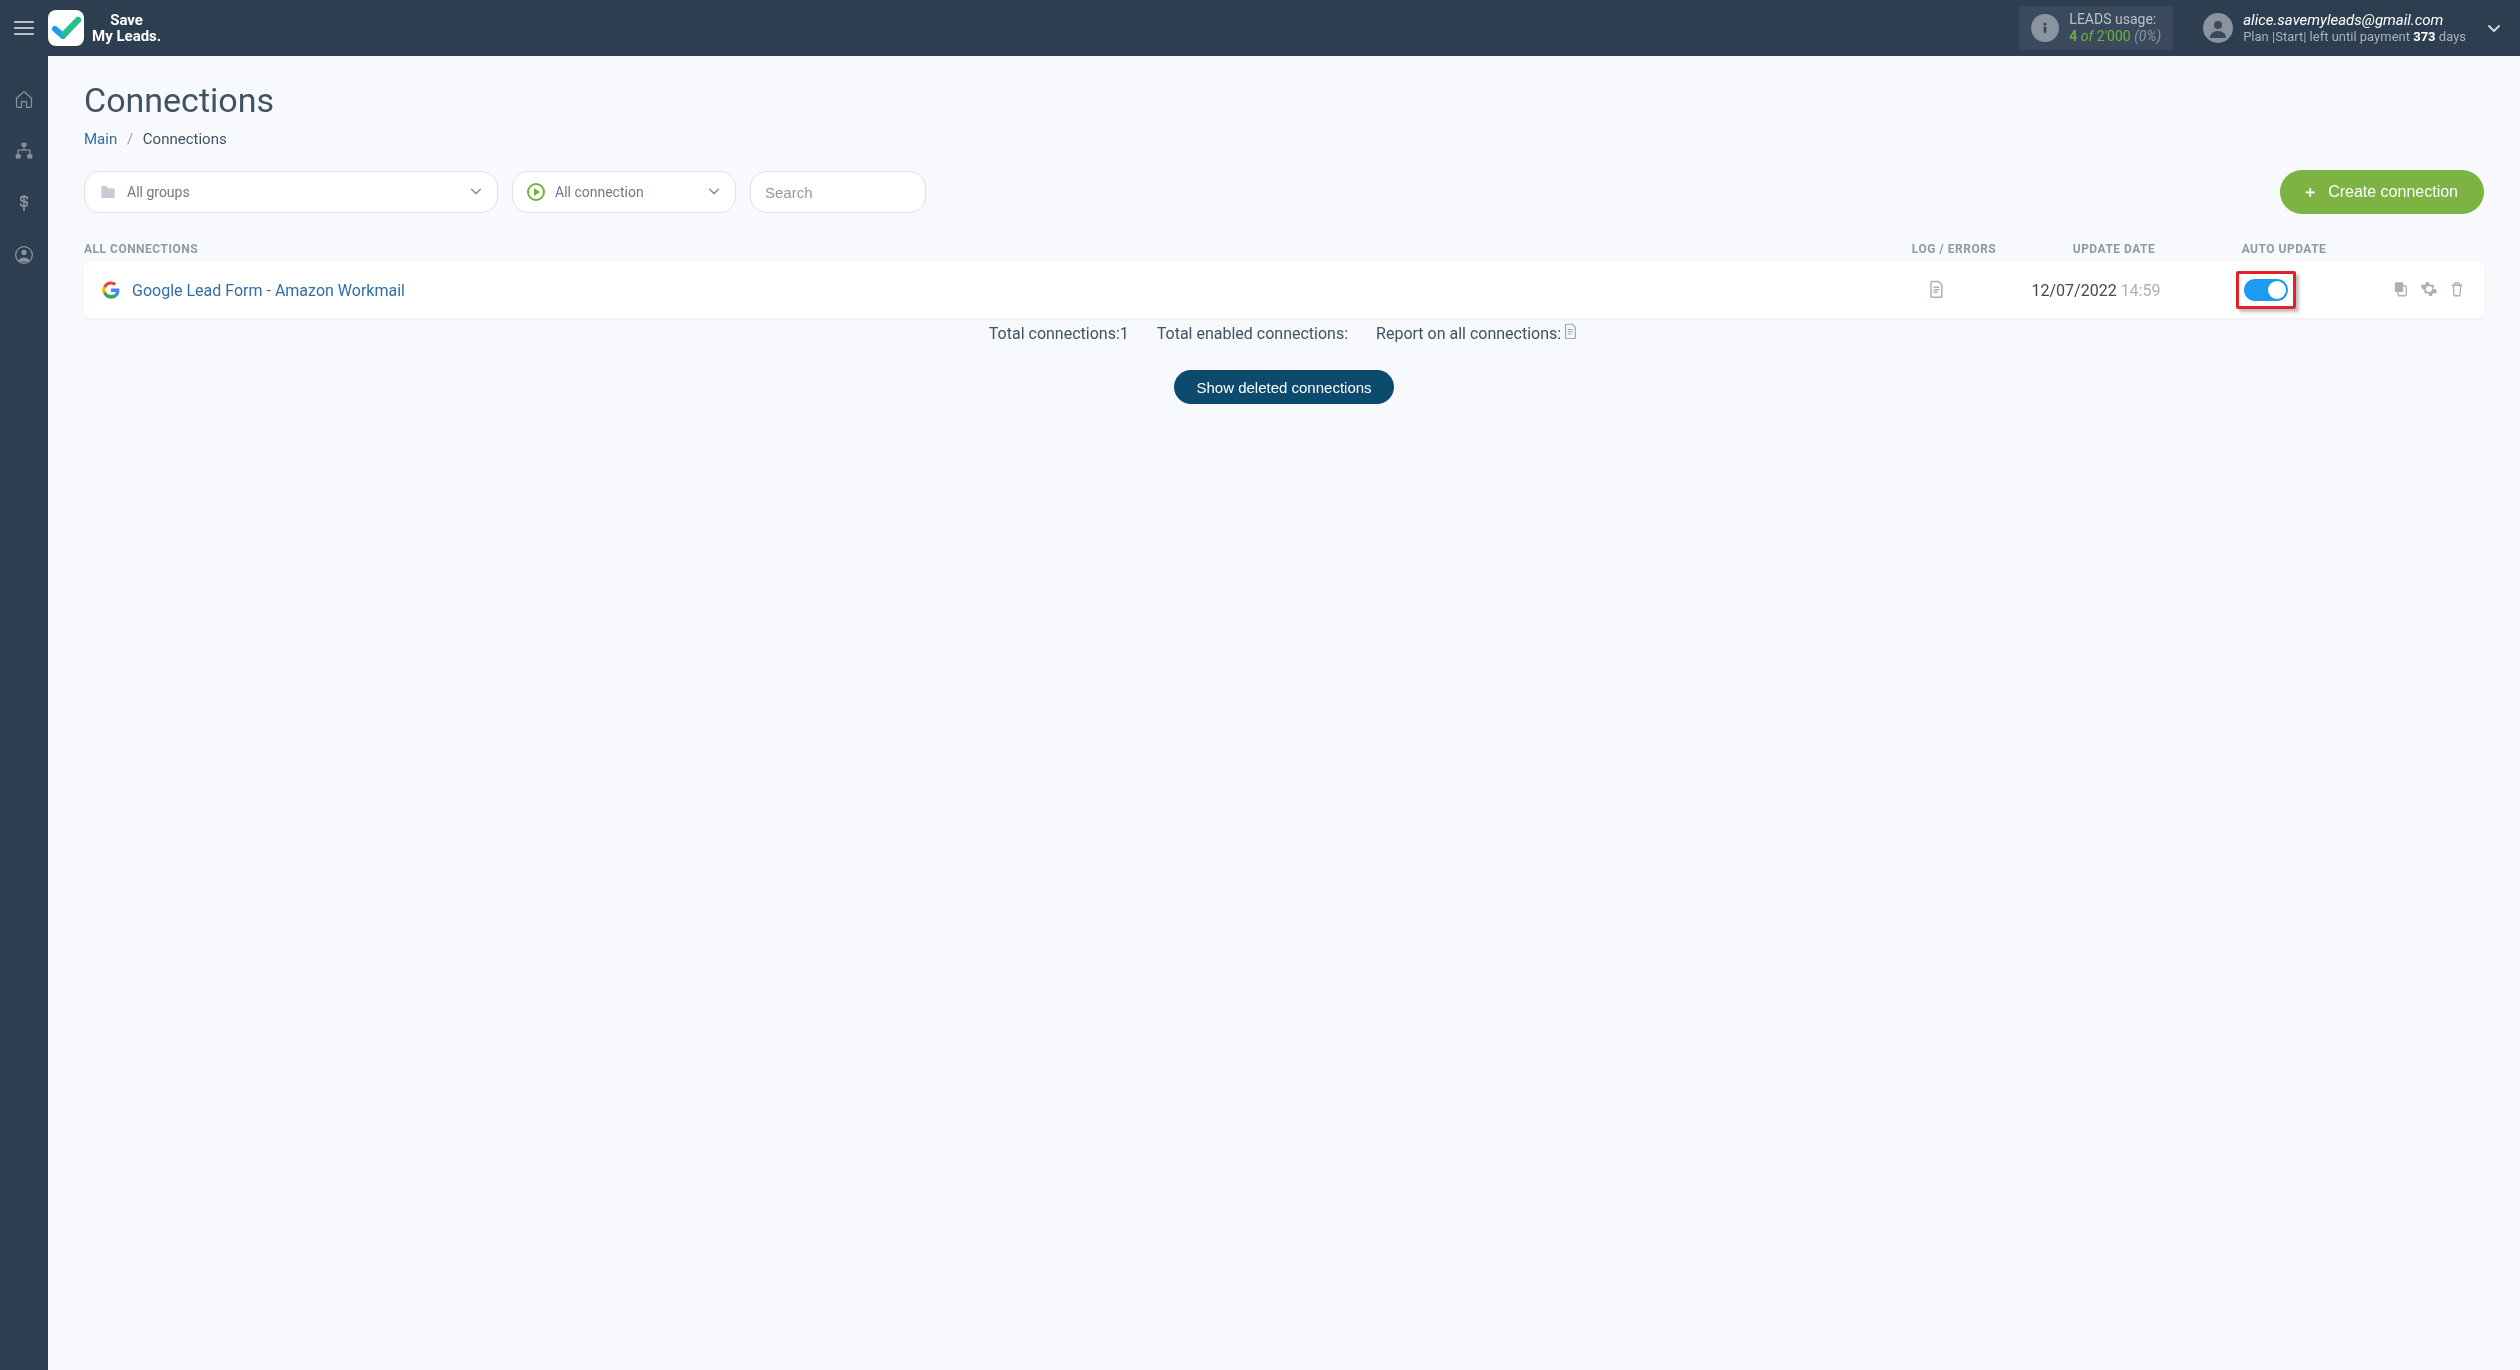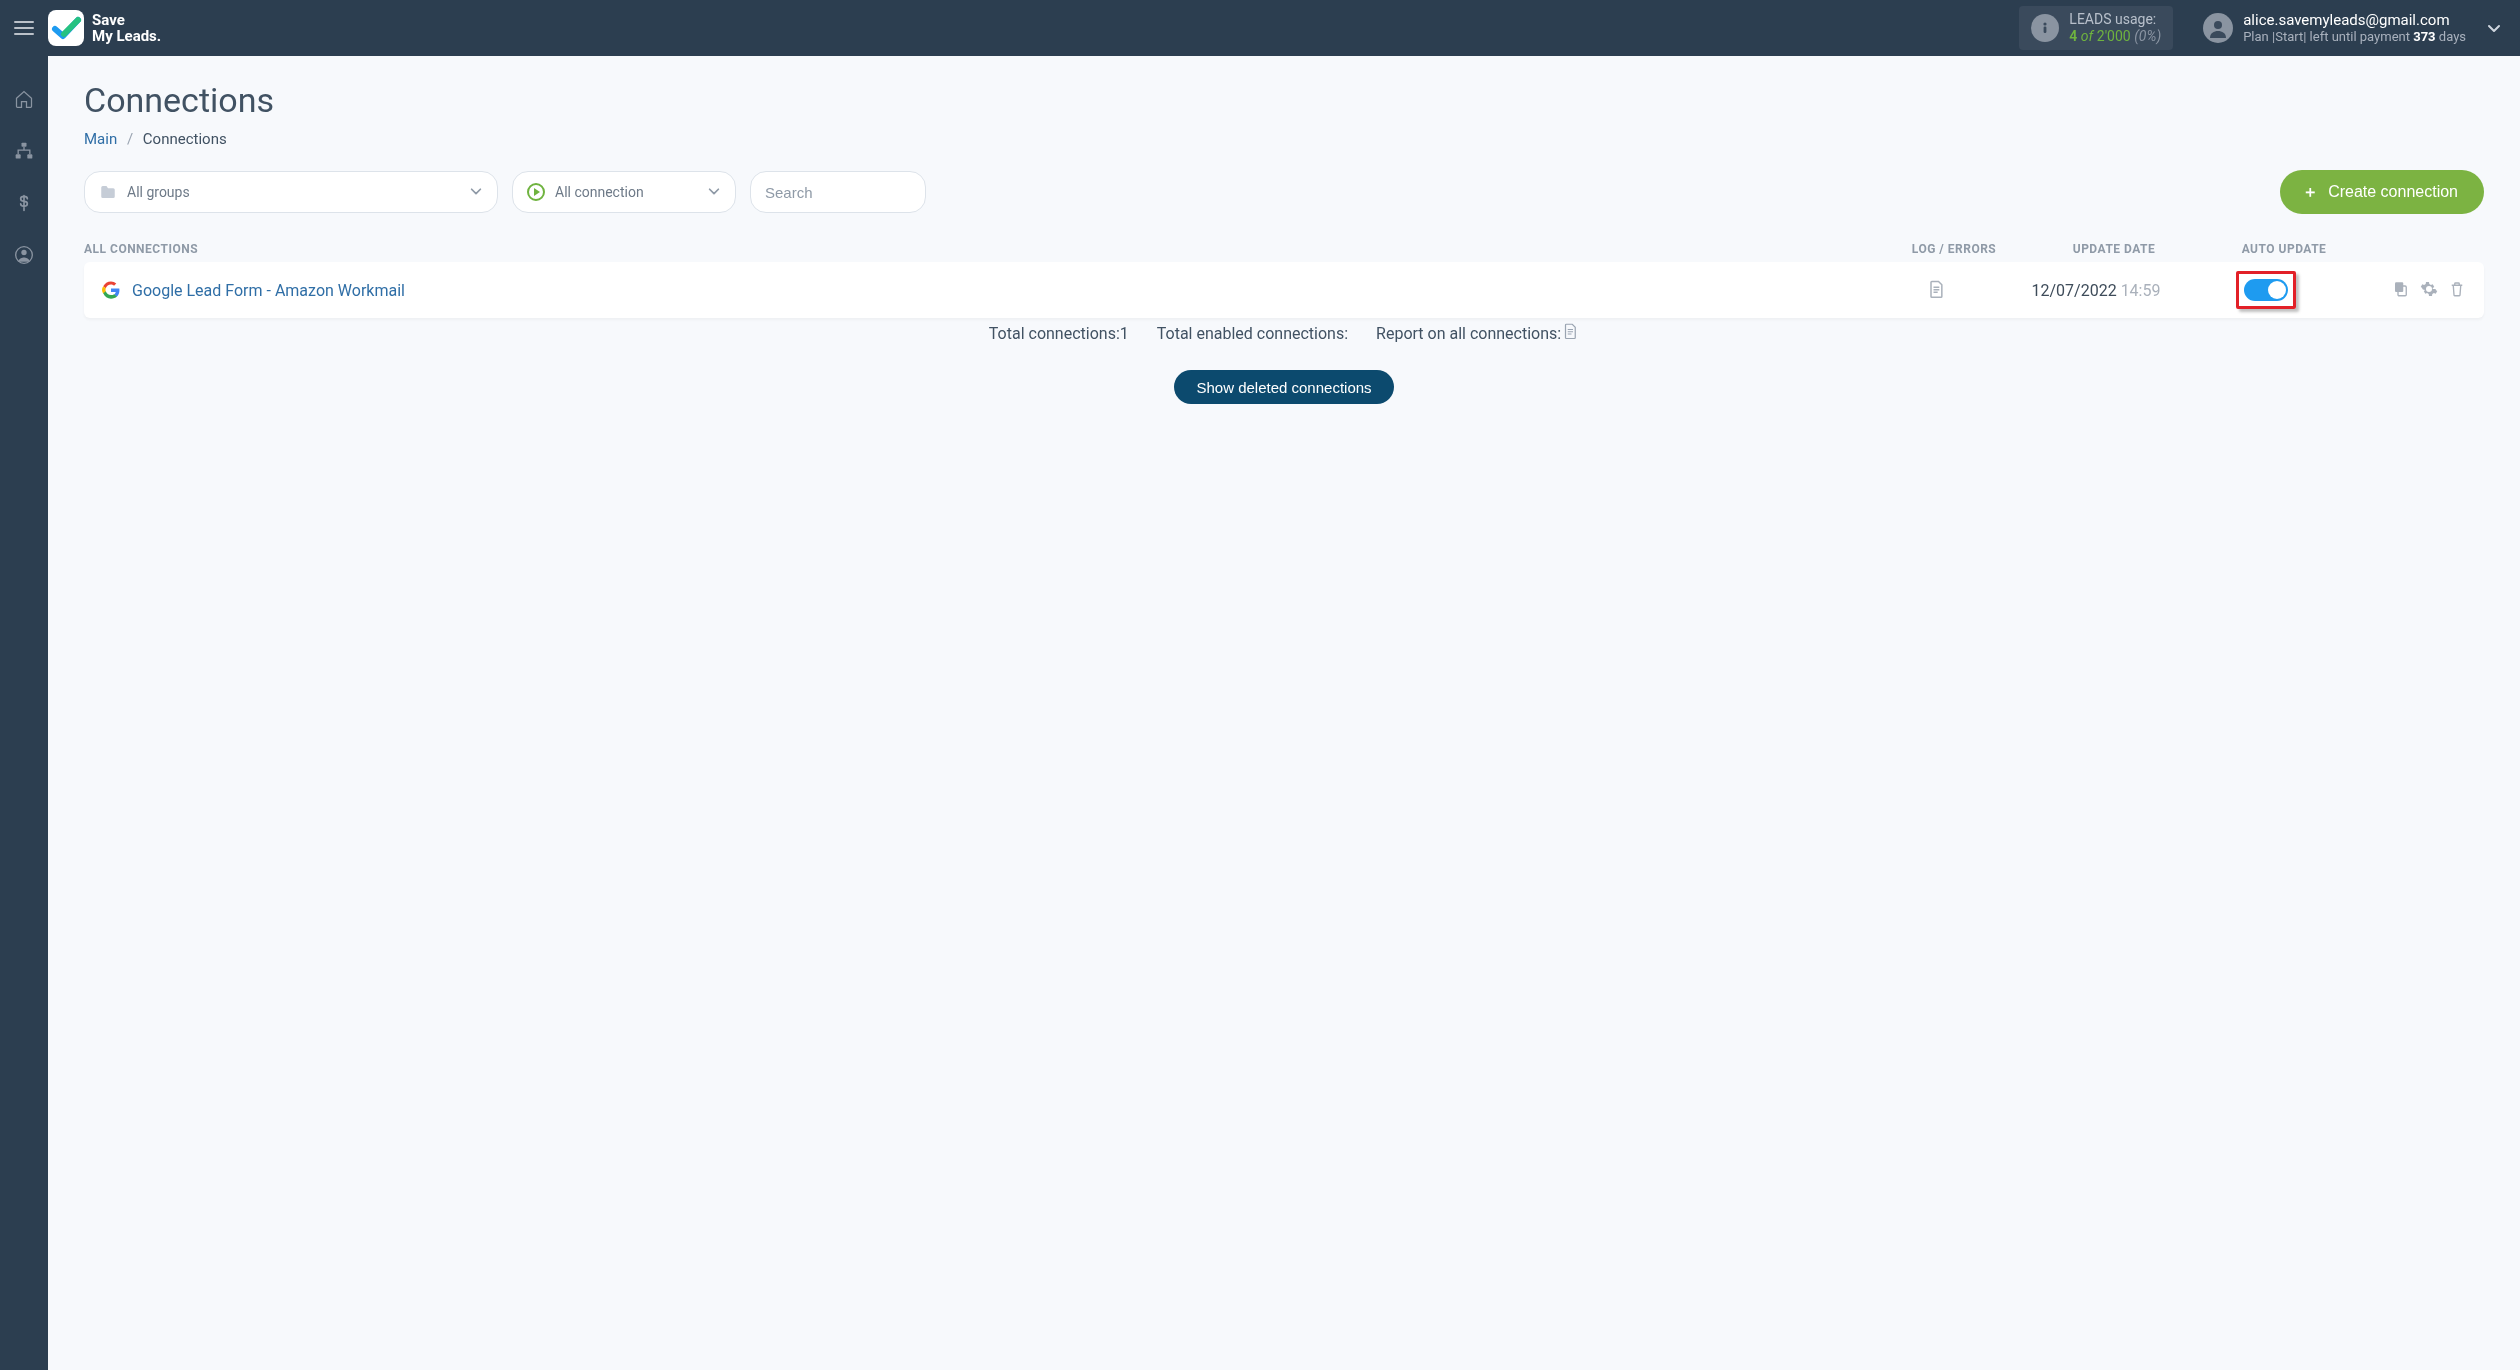--- a/index.html
+++ b/index.html
@@ -17,20 +17,21 @@
     height: 56px;
     background: #2c3e50;
     display: flex;
     align-items: center;
     color: #fff;
   }
   .topbar-left {
     display: flex;
     align-items: center;
     flex: 0 0 auto;
+    text-align: center;
   }
   .hamburger-btn {
     width: 48px;
     height: 56px;
     display: flex;
     align-items: center;
     justify-content: center;
     cursor: pointer;
   }
   .hamburger-lines {
@@ -104,21 +105,21 @@
   .avatar-circle {
     width: 30px;
     height: 30px;
     border-radius: 50%;
     background: #8a94a1;
     display: flex;
     align-items: center;
     justify-content: center;
   }
   .user-texts { line-height: 1.2; }
-  .user-email { font-size: 15px; color: #fff; }
+  .user-email { font-size: 15px; color: #fff; font-style: italic; }
   .user-plan { font-size: 13px; color: #a9b1bd; }
   .user-plan .days-num { color: #fff; font-weight: 700; }
   .caret-btn {
     width: 40px;
     height: 40px;
     display: flex;
     align-items: center;
     justify-content: center;
     cursor: pointer;
     margin-right: 6px;

